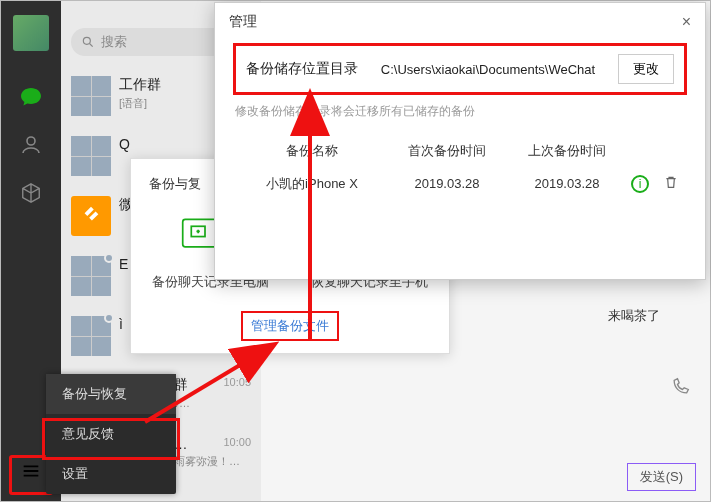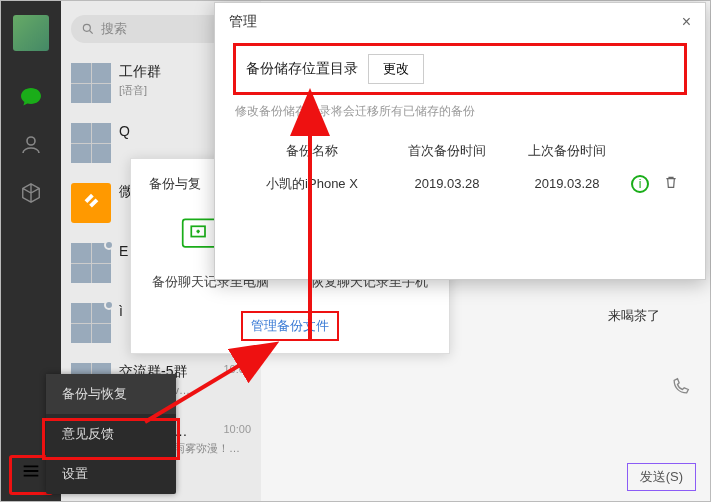--- a/index.html
+++ b/index.html
@@ -19,21 +19,21 @@
   .hamburger-box { border: 3px solid #e11; padding:2px; border-radius:3px; position:absolute; bottom:6px; left:8px; width:44px; height:40px; pointer-events:none; }
 
   
   .ctx-menu { position: absolute; left: 46px; bottom: 8px; width: 130px; background: #2b2b2b; border-radius: 2px; z-index: 50; box-shadow: 0 0 6px rgba(0,0,0,.4); }
   .ctx-item { color: #ddd; font-size: 13px; padding: 11px 16px; cursor: pointer; }
   .ctx-item.highlight { background:#3a3a3a; }
   .ctx-box { position:absolute; bottom:42px; left:42px; width:138px; height:42px; border:3px solid #e11; z-index:60; pointer-events:none; }
 
   
   .chatcol { width: 200px; background: #eaeaea; display:flex; flex-direction:column; }
-  .search-row { padding: 14px 10px 10px; display:flex; align-items:center; gap:6px;justify-content:flex-end; }
+  .search-row { padding: 27px 10px 10px; display:flex; align-items:center; gap:6px;justify-content:flex-end; }
   .search-box { flex:1; background:#dcdcdc; border-radius:14px; height:28px; display:flex; align-items:center; padding:0 10px; color:#888; font-size:13px; gap:6px; }
   .chat-item { display:flex; gap:8px; padding:10px 10px; border-bottom:0; position:relative; }
   .chat-ava { width:40px; height:40px; border-radius:3px; background:#bbb; flex-shrink:0; position:relative; }
   .chat-ava.orange { background:#f90; display:flex; align-items:center; justify-content:center; }
   .chat-ava.grid { display:grid; grid-template:1fr 1fr/1fr 1fr; gap:1px; background:#ccc; }
   .chat-ava.grid div { background:#9ab; }
   .dot { position:absolute; top:-3px; right:-3px; width:10px; height:10px; background:#e33; border-radius:50%; border:2px solid #eaeaea; }
   .chat-text { flex:1; overflow:hidden; }
   .chat-title { font-size:14px; color:#222; white-space:nowrap; overflow:hidden; text-overflow:ellipsis; }
   .chat-sub { font-size:11px; color:#888; white-space:nowrap; overflow:hidden; text-overflow:ellipsis; margin-top:2px; }
@@ -266,20 +266,21 @@
 </div>
 
 <div class="dlg">
   <div class="dlg-head">
     <span>管理</span>
     <span class="dlg-close">×</span>
   </div>
   <div class="dlg-body">
     <div class="path-row">
       <div class="path-label">备份储存位置目录</div>
+      <div class="path-val">C:\Users\xiaokai\Documents\WeChat</div>
       <button class="change-btn">更改</button>
     </div>
     <div class="hint">修改备份储存目录将会迁移所有已储存的备份</div>
     <div class="tbl-head">
       <div>备份名称</div>
       <div>首次备份时间</div>
       <div>上次备份时间</div>
     </div>
     <div class="tbl-row">
       <div class="c1">小凯的iPhone X</div>

